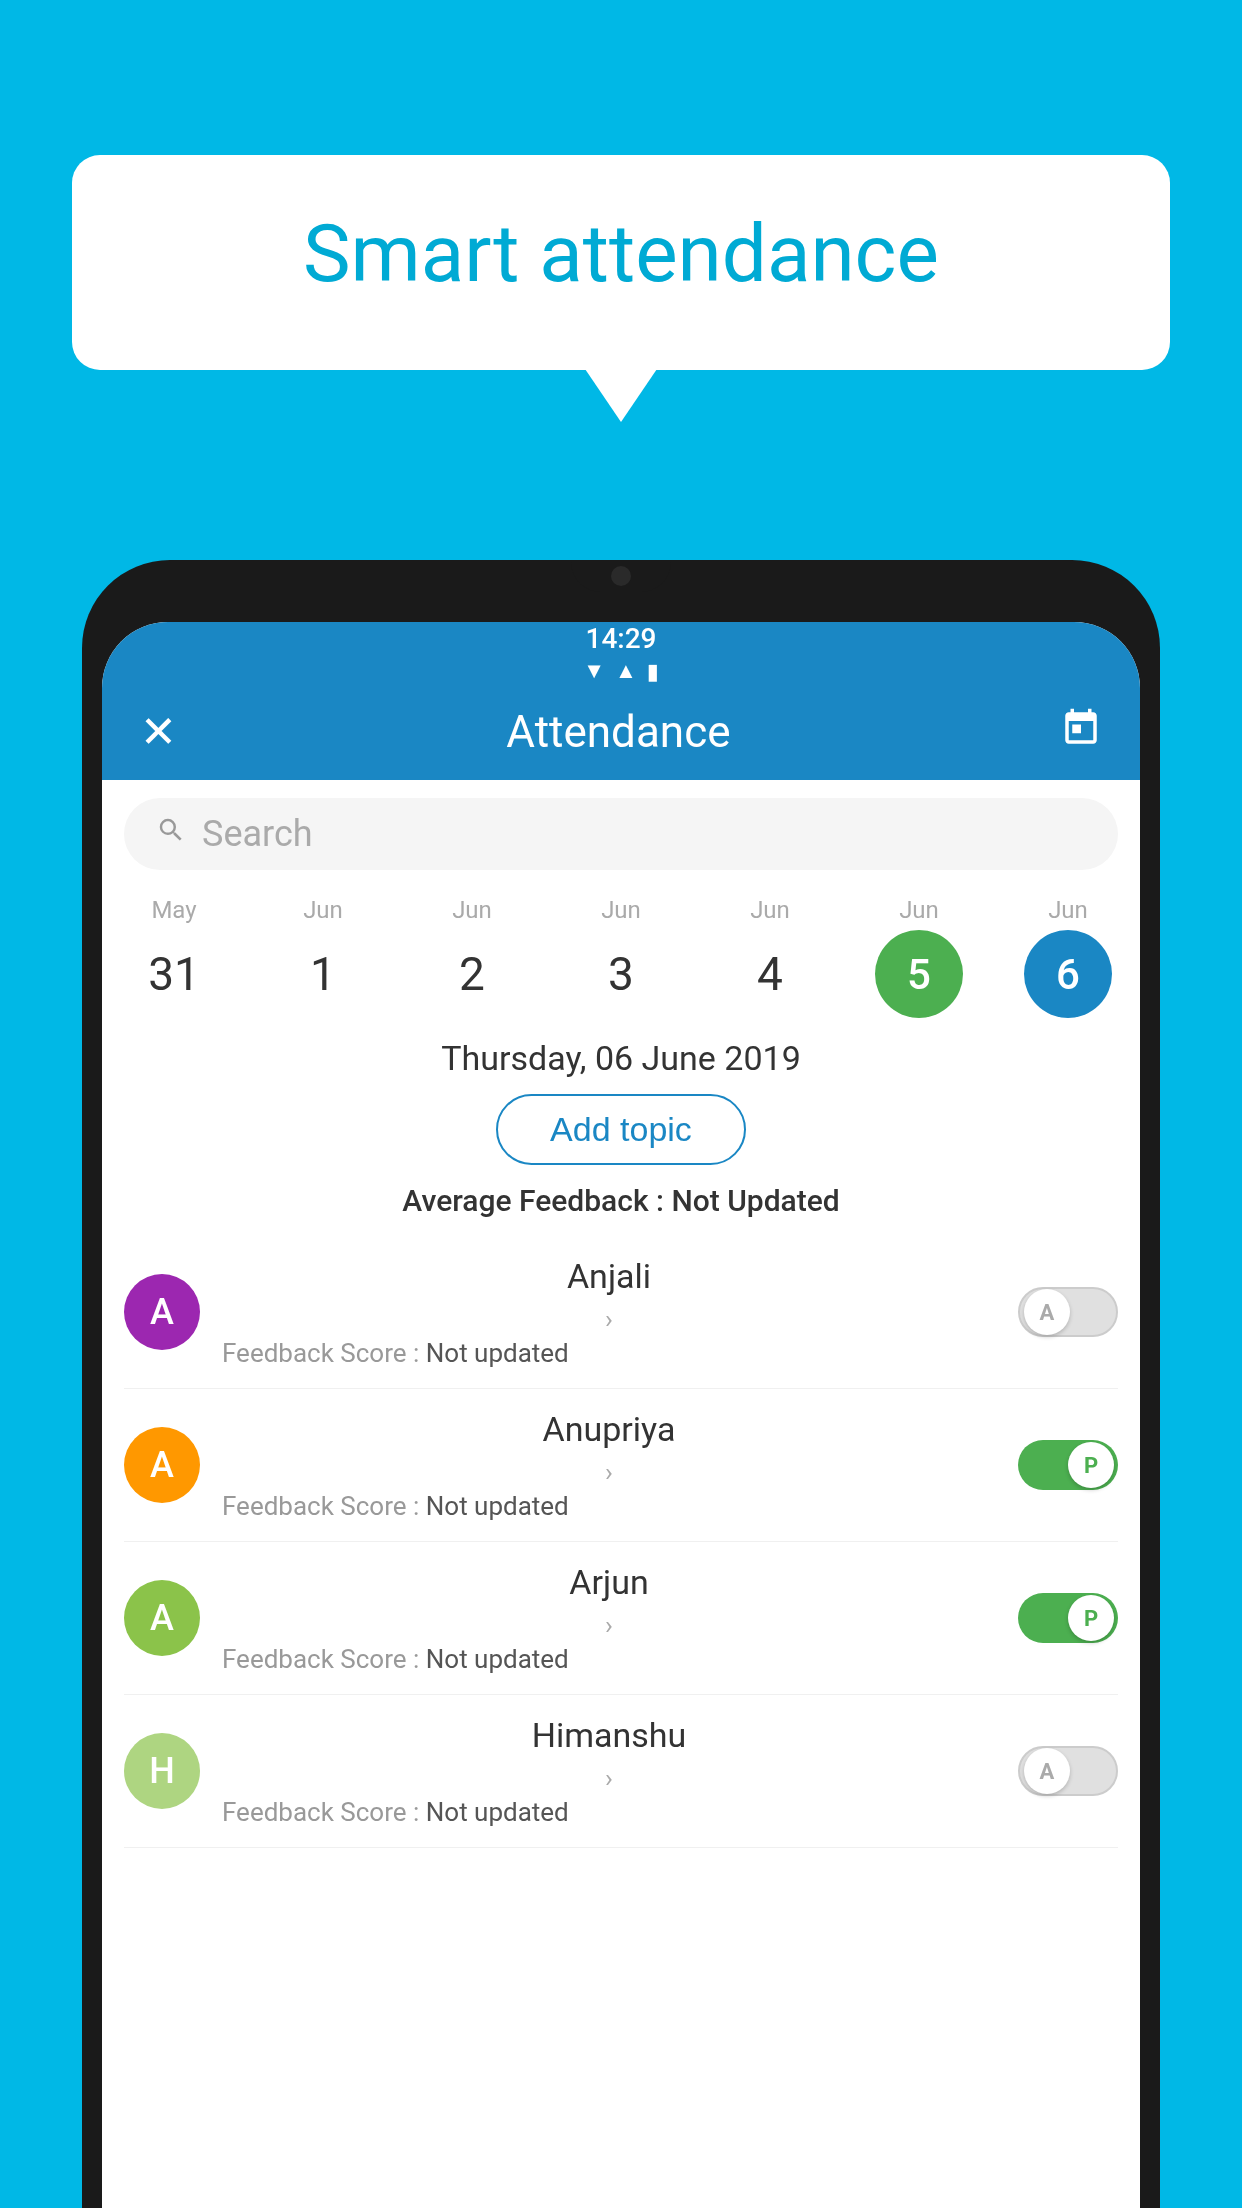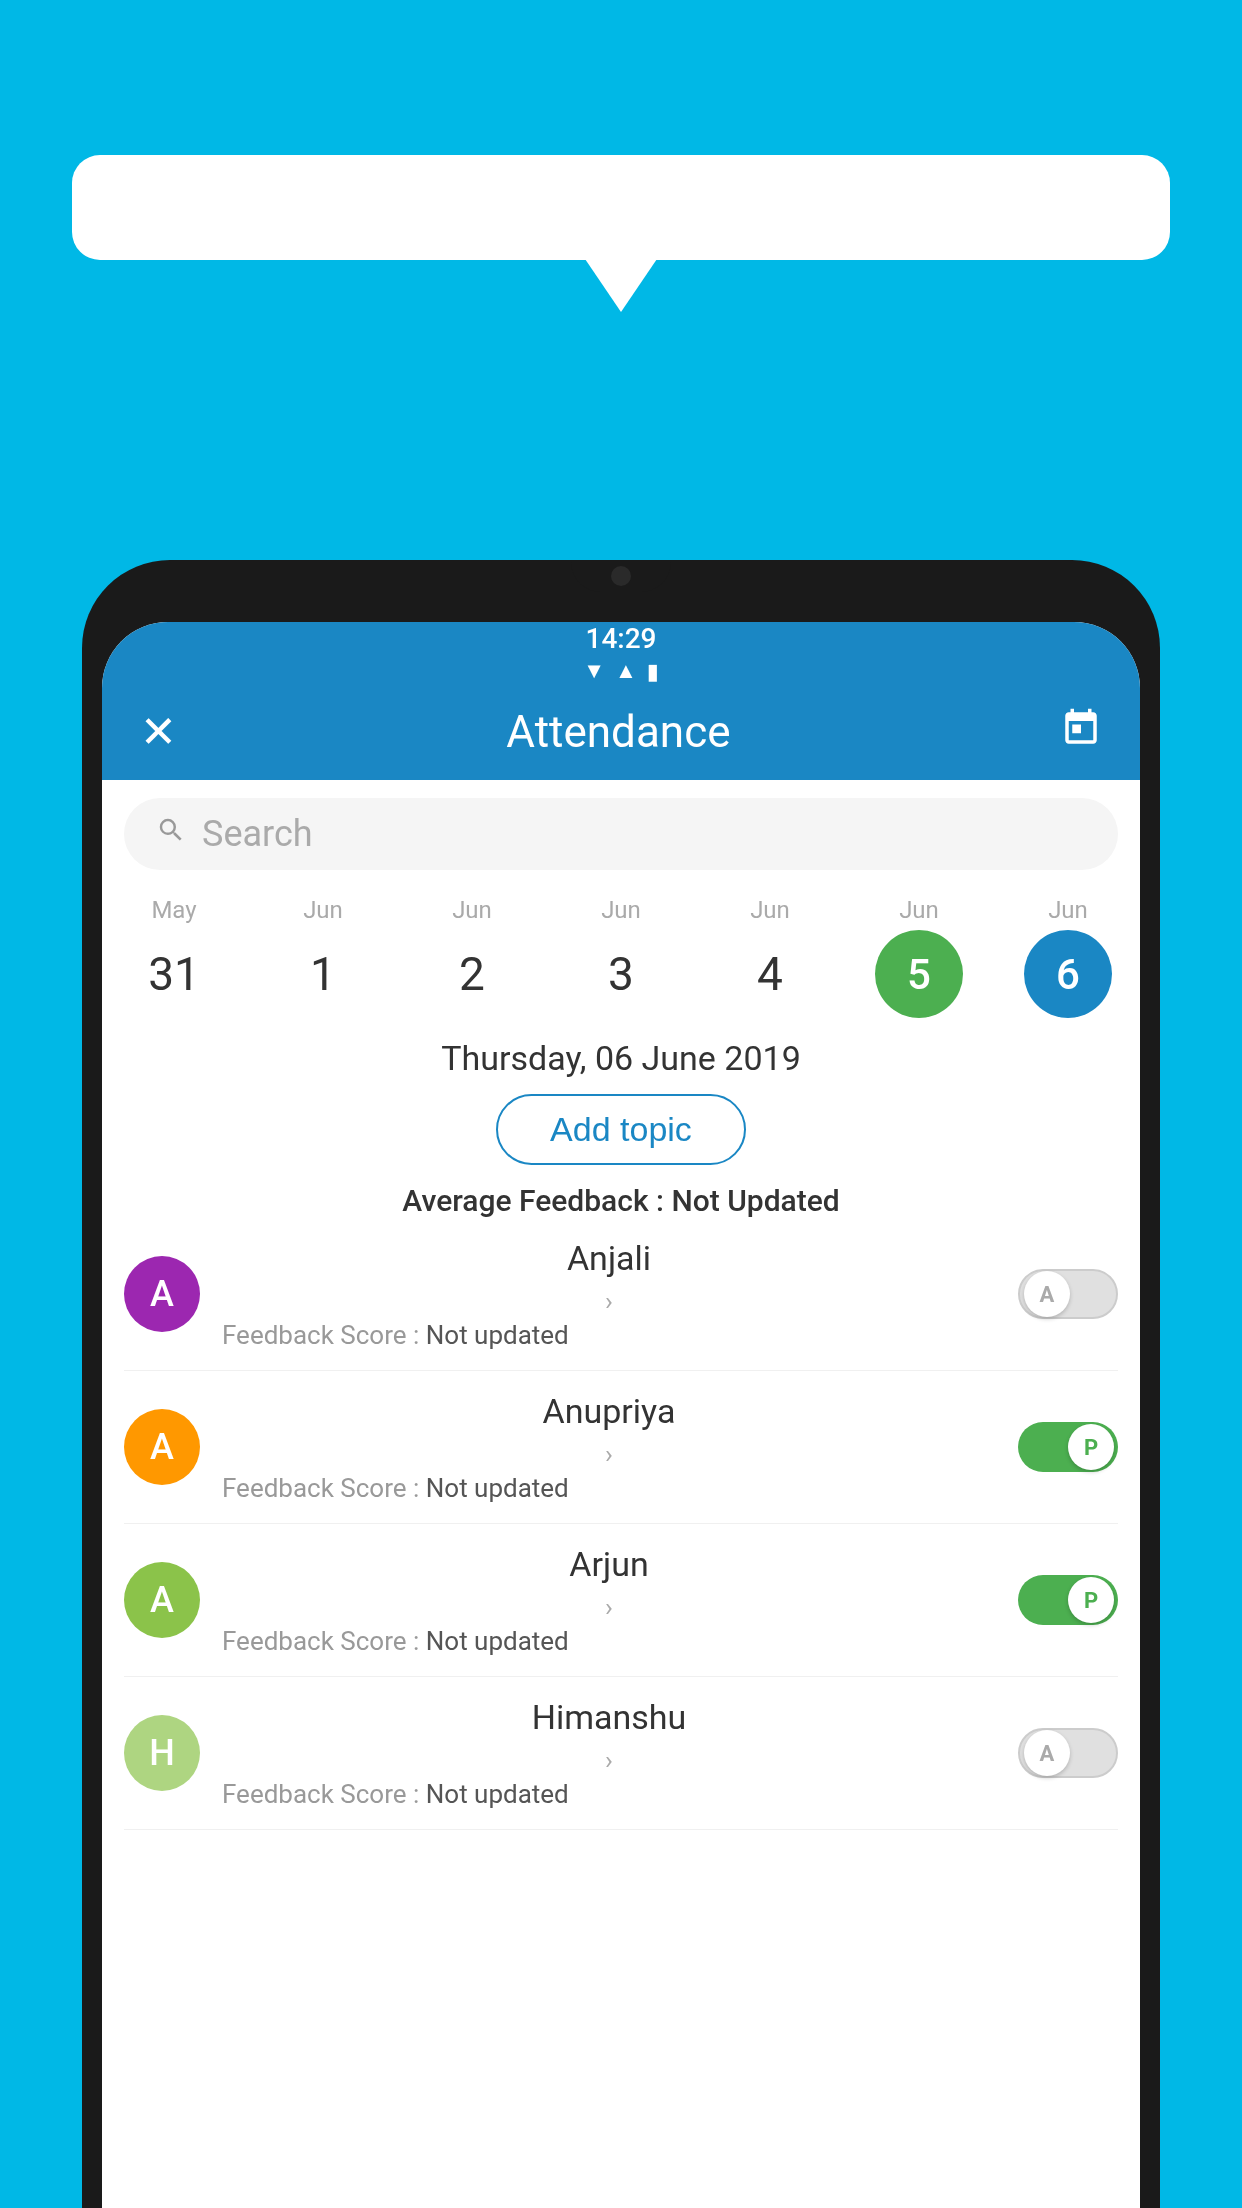--- a/index.html
+++ b/index.html
@@ -238,20 +238,21 @@
       background: white;
       cursor: pointer;
       width: fit-content;
     }
 
     
     .avg-feedback {
       text-align: center;
       font-size: 30px;
       color: #777;
+      margin-bottom: 18px;
     }
     .avg-feedback span {
       color: #333;
       font-weight: 500;
     }
 
     
     .student-list {
       padding: 0 22px;
     }
@@ -337,20 +338,21 @@
       color: #aaa;
     }
     .toggle-switch.on .toggle-knob {
       color: #4caf50;
     }
   </style>
 </head>
 <body>
 
 <div class="speech-bubble">
+  <div class="speech-bubble-title">Smart attendance</div>
 </div>
 
 <div class="phone-frame">
 
   <div class="notch-area">
     <div class="notch-camera"></div>
   </div>
 
   <div class="phone-screen">
 

